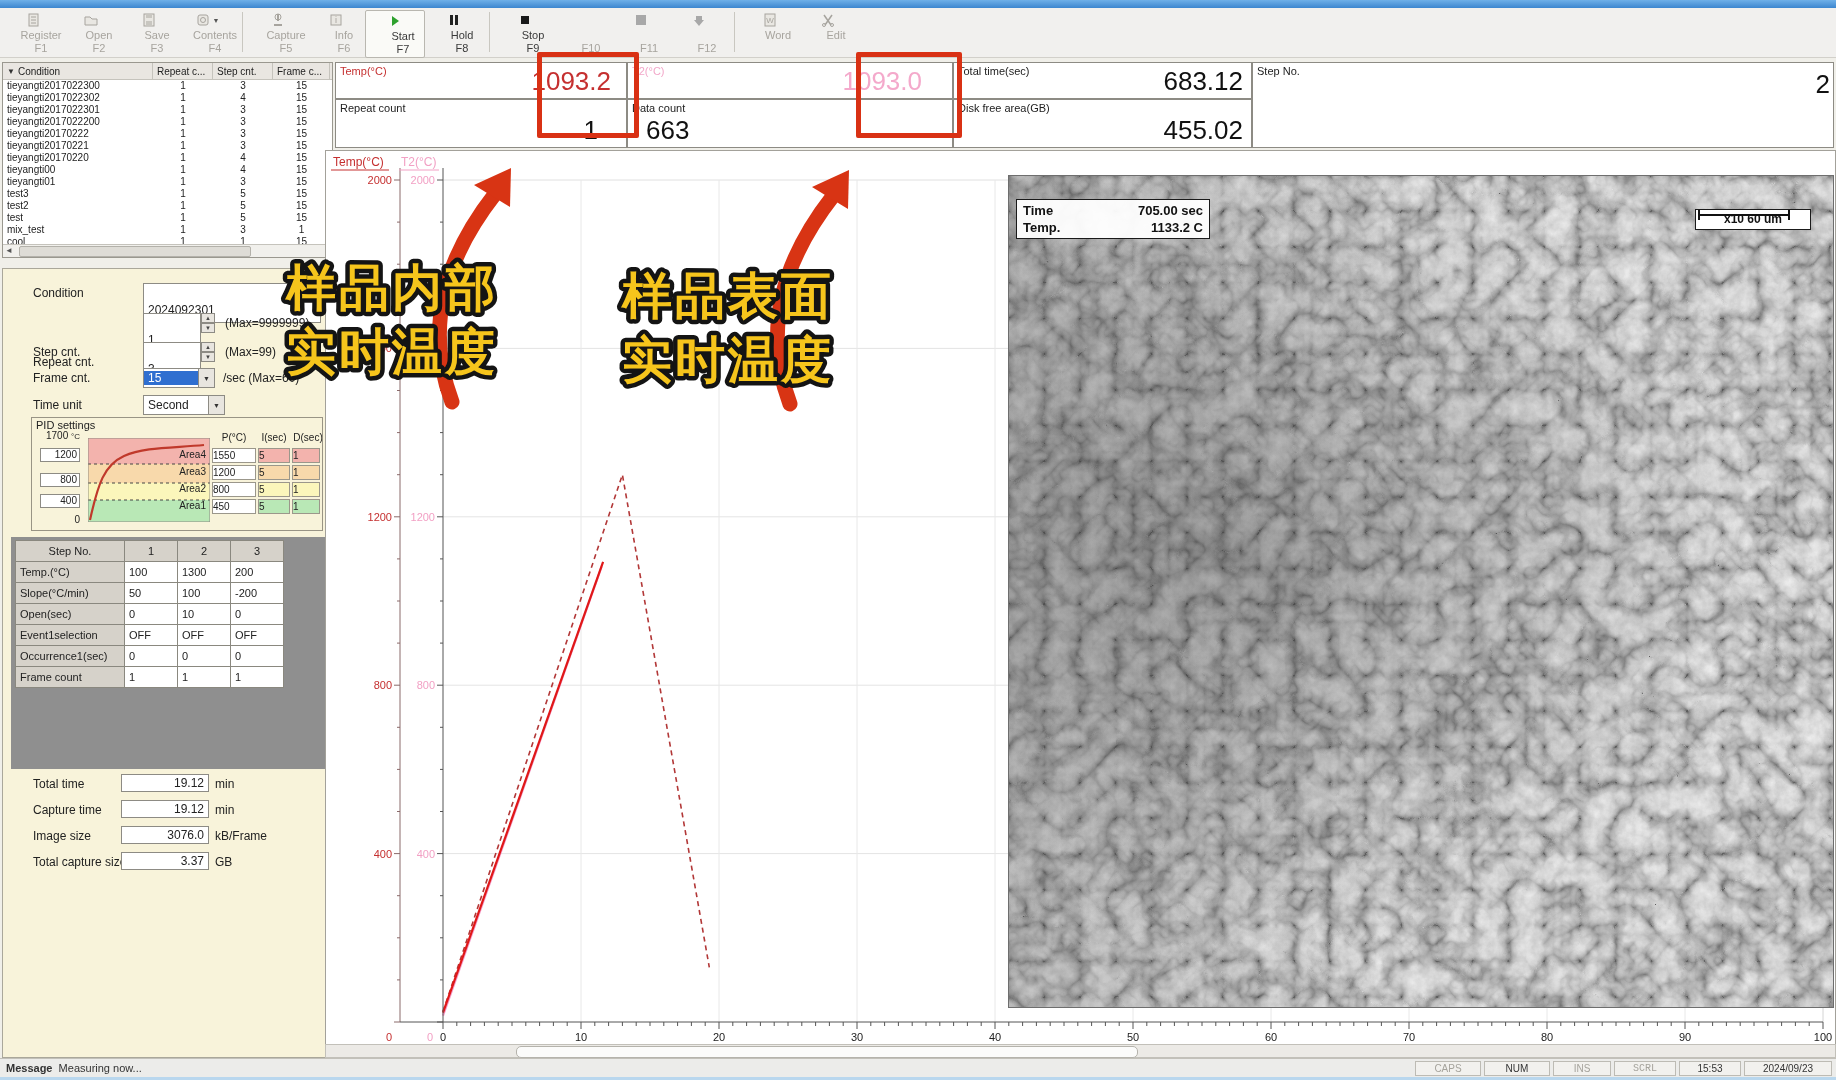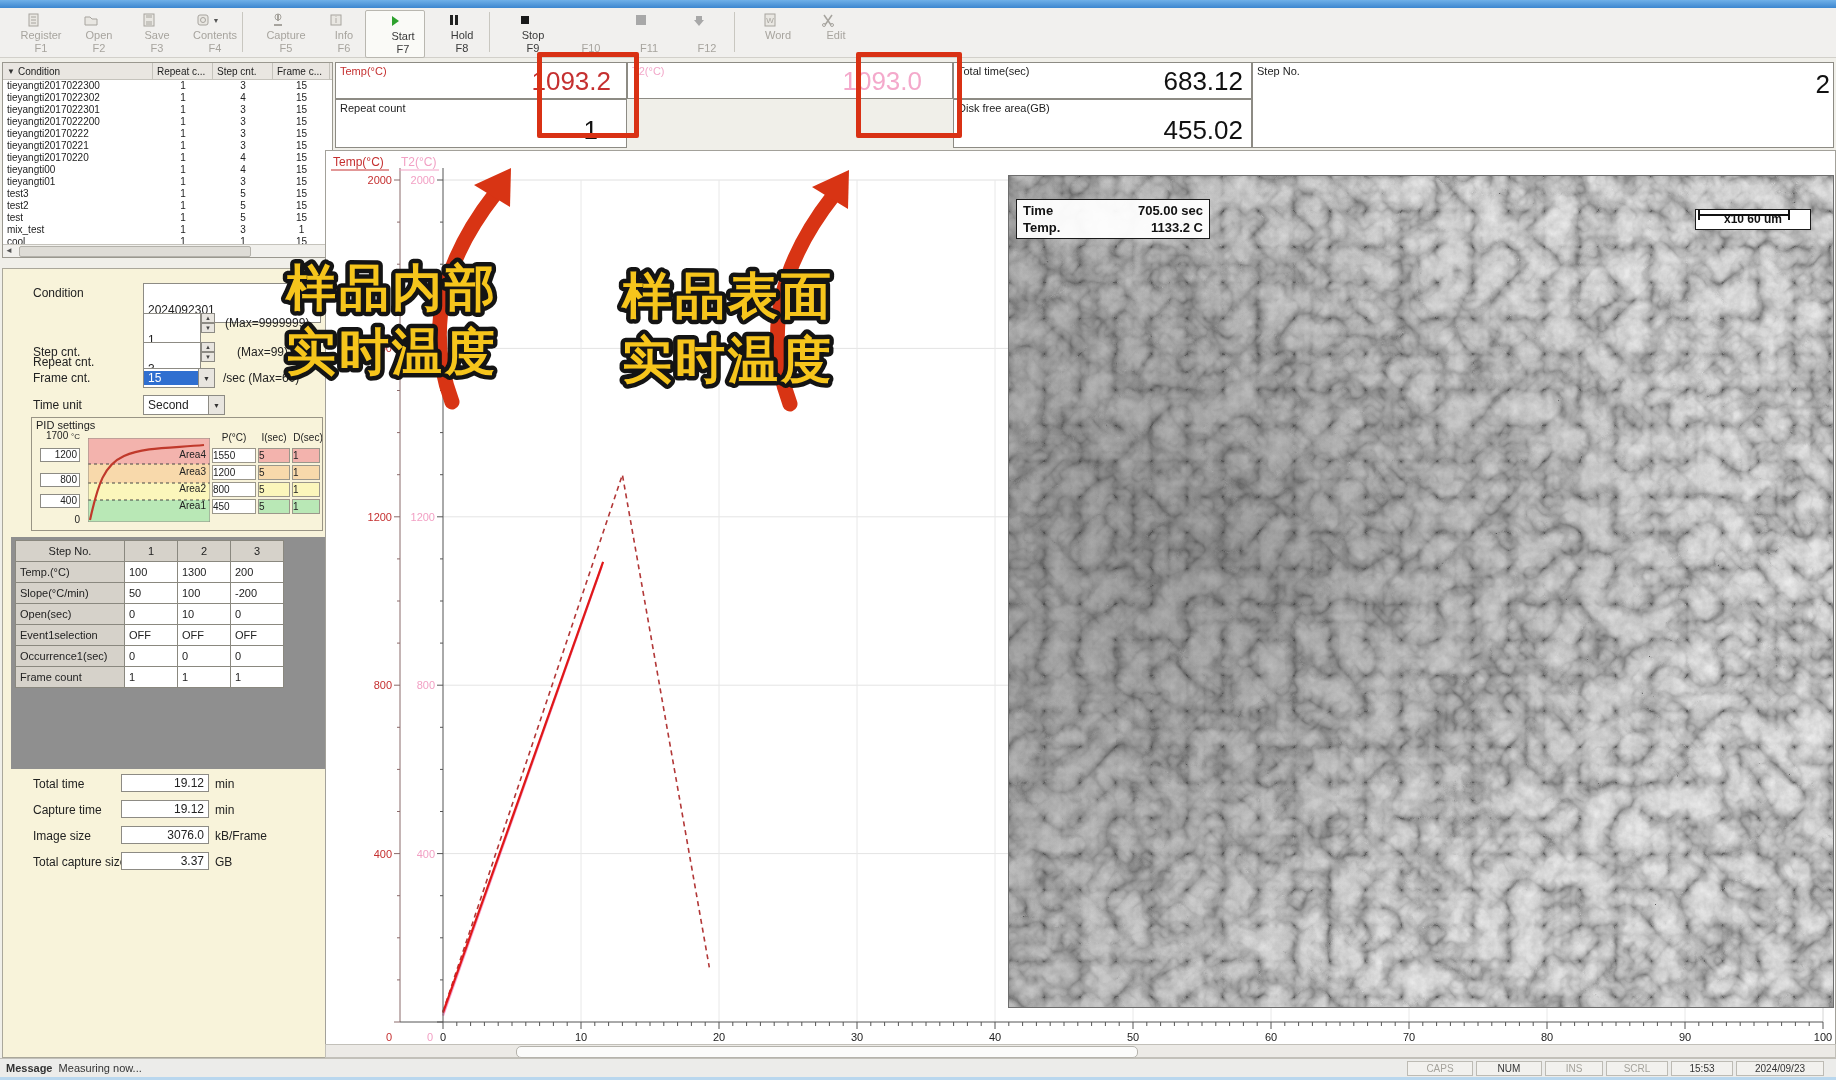--- a/index.html
+++ b/index.html
@@ -89,21 +89,21 @@
   .mg-scale{position:absolute;right:22px;top:33px;width:110px;background:#fff;border:1px solid #1a1a1a;
             text-align:center;font-size:12px;font-weight:bold;color:#111;padding:2px 2px 3px 2px;}
   
   #hscroll{position:absolute;left:325px;top:1044px;width:1511px;height:14px;background:#eceae6;
            border:1px solid #c2c0b9;box-sizing:border-box;z-index:4;}
   #hthumb{position:absolute;left:190px;top:1px;width:620px;height:10px;background:#fbfbfa;
           border:1px solid #b5b3ac;border-radius:5px;}
   #statusbar{position:absolute;left:0;top:1058px;width:1836px;height:18px;background:#ececea;
              border-top:1px solid #c2c0b9;display:flex;align-items:center;font-size:11px;color:#333;z-index:5;}
   #status-msg{margin-left:6px;white-space:nowrap;}
-  #status-cells{margin-left:auto;margin-right:12px;display:flex;}
+  #status-cells{margin-left:auto;margin-right:4px;display:flex;}
   .scell{height:13px;border:1px solid #bdbbb4;margin-left:3px;font-size:10px;line-height:13px;
          text-align:center;background:#f2f1ee;}
   .scell.off{color:#a5a39c;}
   
   .redbox{position:absolute;border:5px solid #d93114;border-radius:2px;z-index:30;}
   #overlay{position:absolute;left:0;top:0;z-index:28;pointer-events:none;}
 </style>
 </head>
 <body>
 
@@ -365,20 +365,24 @@
     <div class="ro-label">Total time(sec)</div>
     <div class="ro-val" style="right:8px;">683.12</div>
   </div>
   <div class="ro" style="left:1252px;top:62px;width:582px;height:86px;">
     <div class="ro-label">Step No.</div>
     <div style="position:absolute;top:6px;right:3px;font-size:26px;color:#111;">2</div>
   </div>
   <div class="ro" style="left:335px;top:99px;width:292px;height:49px;">
     <div class="ro-label">Repeat count</div>
     <div class="ro-val" style="right:28px;">1</div>
+  </div>
+  <div class="ro" style="left:627px;top:99px;width:326px;height:49px;">
+    <div class="ro-label">Data count</div>
+    <div class="ro-val" style="left:18px;">663</div>
   </div>
   <div class="ro" style="left:953px;top:99px;width:299px;height:49px;">
     <div class="ro-label">Disk free area(GB)</div>
     <div class="ro-val" style="right:8px;">455.02</div>
   </div>
 
   <div id="chart"><svg width="1511" height="904" font-family="Liberation Sans, DejaVu Sans, sans-serif">
         <rect x="0.5" y="0.5" width="1510" height="903" fill="#ffffff" stroke="#a3a19a"></rect>
         <line x1="1498" y1="30" x2="1498" y2="872" stroke="#d8d8d8"></line>
         <line x1="118" y1="30" x2="1498" y2="30" stroke="#e0e0e0"></line>
@@ -586,21 +590,21 @@
         <div>▼</div>
       </div>
     <div class="frm-hint" style="left:222px;top:47px;">(Max=9999999)</div>
 
     <div class="frm-label" style="top:76px;">Step cnt.</div>
     <div class="tfield" style="left:140px;top:73px;width:58px;height:20px;">3</div>
     <div class="spin" style="left:198px;top:73px;">
         <div>▲</div>
         <div>▼</div>
       </div>
-    <div class="frm-hint" style="left:234px;top:76px;">(Max=99)</div>
+    <div class="frm-hint" style="left:222px;top:76px;">(Max=99)</div>
 
     <div class="frm-label" style="top:102px;">Frame cnt.</div>
     <div class="combo" style="left:140px;top:99px;width:72px;">
       <div class="cval sel">15</div>
       <div class="cbtn">▼</div>
     </div>
     <div class="frm-hint" style="left:220px;top:102px;">/sec (Max=60)</div>
 
     <div class="frm-label" style="top:129px;">Time unit</div>
     <div class="combo" style="left:140px;top:126px;width:82px;">
@@ -770,21 +774,21 @@
   <div id="hscroll">
     <div id="hthumb"></div>
   </div>
 
   <div id="statusbar">
     <span id="status-msg"><b>Message</b>&nbsp;&nbsp;<span>Measuring now...</span></span>
     <span id="status-cells">
         <span class="scell off" style="width: 64px;">CAPS</span>
         <span class="scell" style="width: 64px;">NUM</span>
         <span class="scell off" style="width: 56px;">INS</span>
-        <span class="scell off" style="width: 60px;">SCRL</span>
+        <span class="scell off" style="width: 60px; font-family: Liberation Mono, monospace;">SCRL</span>
         <span class="scell" style="width: 60px;">15:53</span>
         <span class="scell" style="width: 86px;">2024/09/23</span>
       </span>
   </div>
   <div class="bottombar"></div>
 
   <div class="redbox" style="left:537px;top:52px;width:92px;height:76px;"></div>
   <div class="redbox" style="left:856px;top:52px;width:96px;height:76px;"></div>
   <svg id="overlay" width="1836" height="1080">
     <path d="M452,402 C425,330 442,262 495,194" fill="none" stroke="#d83414" stroke-width="15" stroke-linecap="round"></path>

